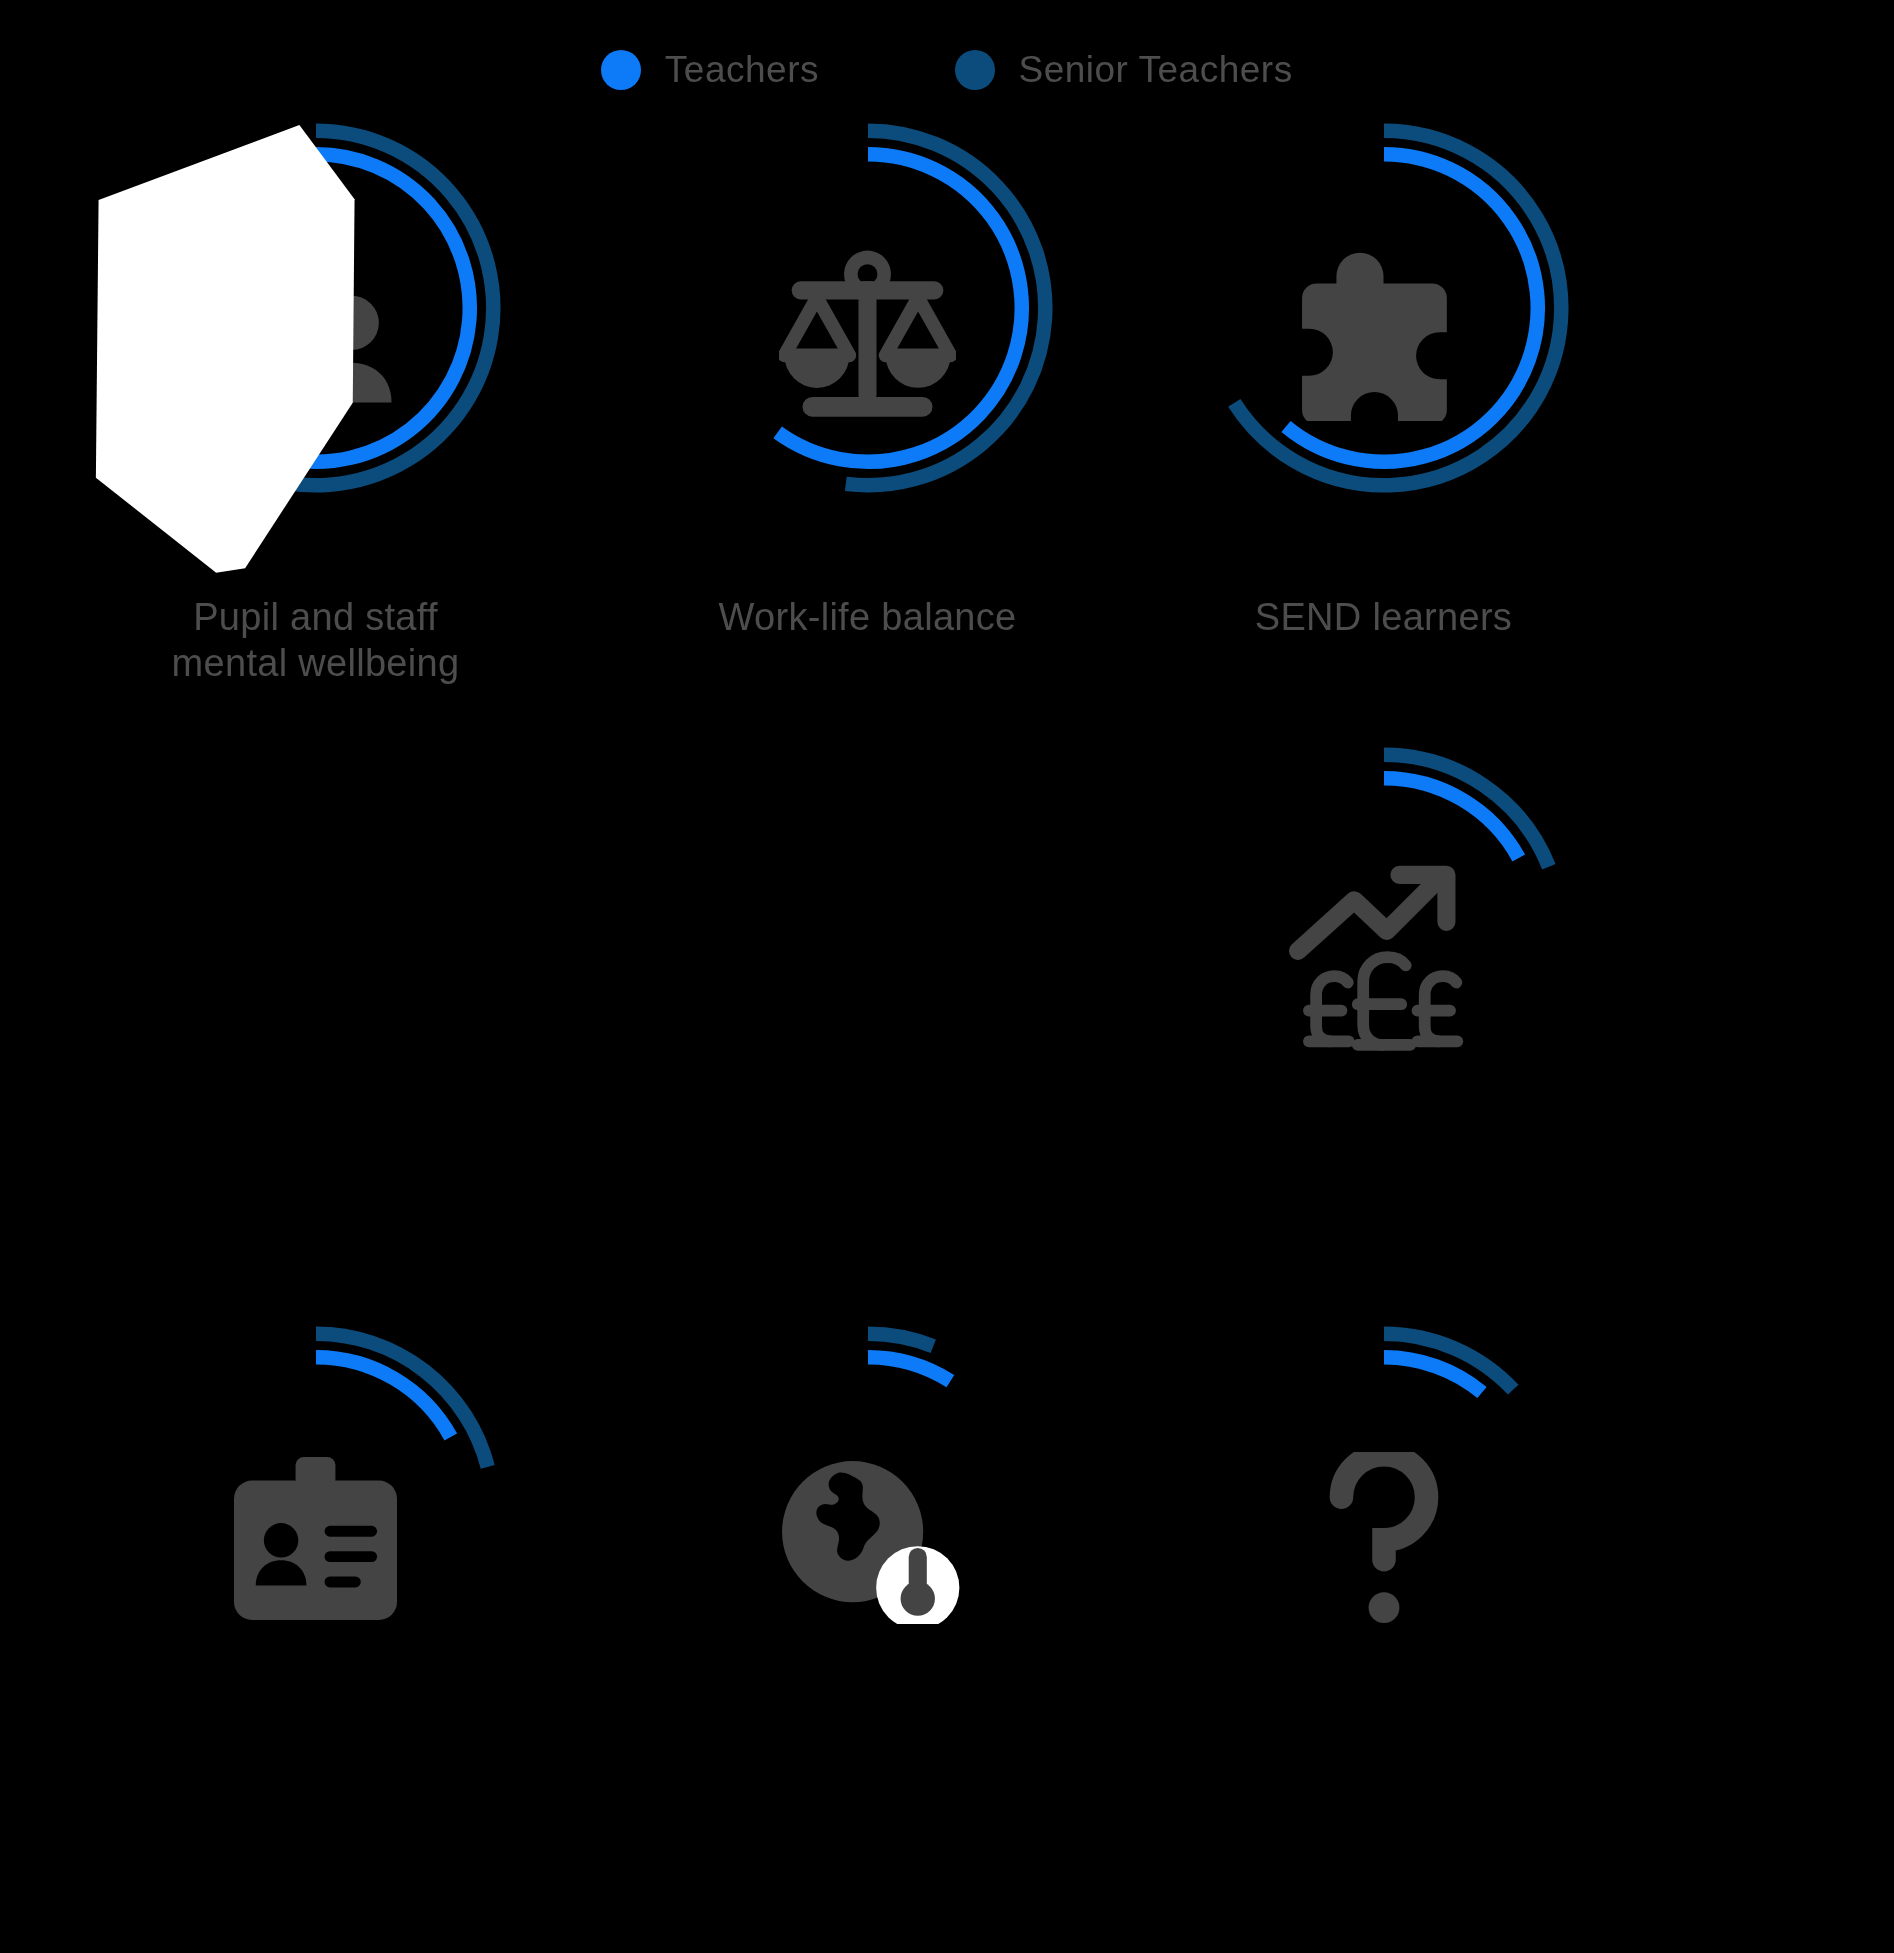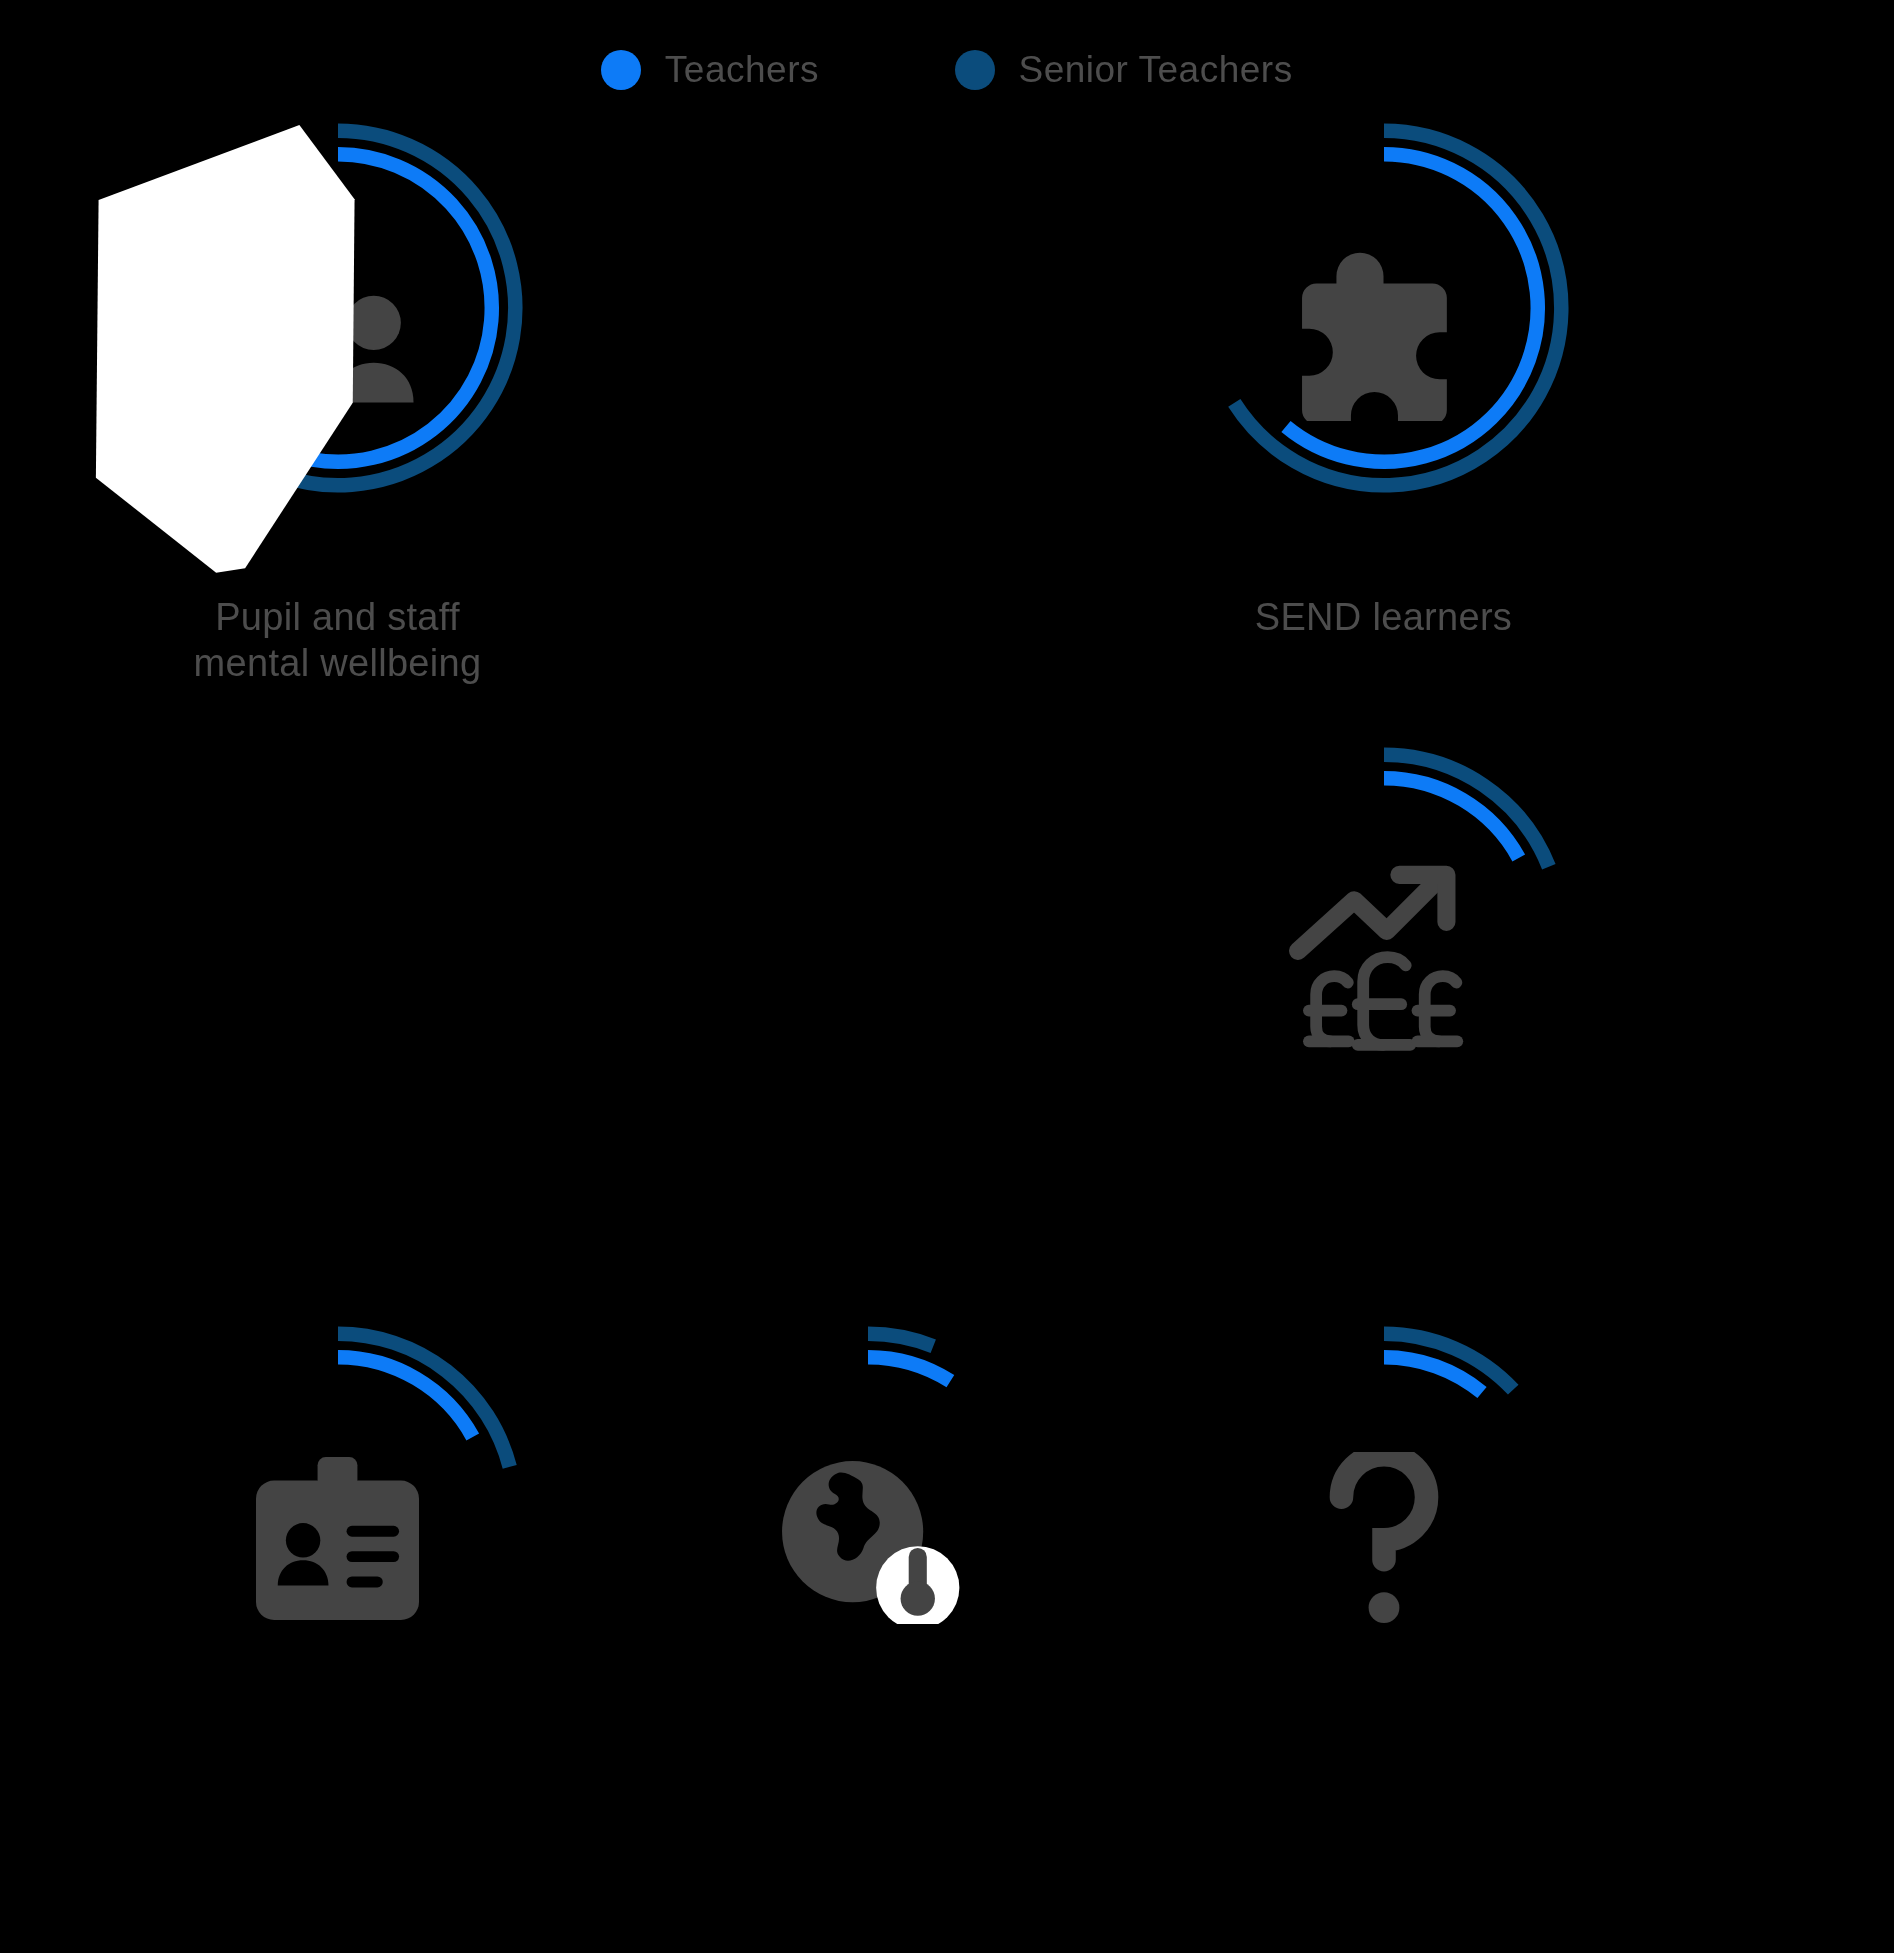--- a/index.html
+++ b/index.html
@@ -22,21 +22,21 @@
   .icon-holder{position:absolute;left:0;top:0;width:631px;height:452px;
                display:flex;align-items:center;justify-content:center;
                pointer-events:none;}
   .icon-holder svg{display:block;}
   .cell-label{width:631px;text-align:center;color:#4d4d4d;
               font-size:38px;line-height:1.22;letter-spacing:0.3px;
               white-space:pre-line;}
 
   
   .r0{top:0px;}   .r1{top:624px;} .r2{top:1203px;}
-  .c0{left:8px;padding-left:14px;}  .c1{left:552px;} .c2{left:1068px;}
+  .c0{left:0px;}  .c1{left:552px;} .c2{left:1068px;}
 
   
   .lab-r0{margin-top:33px;}
   .lab-r1{margin-top:42px;}
 
   
   #occluder{position:absolute;left:0;top:0;width:1894px;height:1954px;
             pointer-events:none;}
 </style>
 </head>
@@ -64,20 +64,42 @@
           <svg width="181" height="145" viewBox="0 0 200 160">
       <ellipse cx="62" cy="38" rx="37" ry="38" fill="#444444"></ellipse>
       <path d="M8 150c0-36 24-56 54-56 30 0 54 20 54 56z" fill="#444444"></path>
       <ellipse cx="140" cy="66" rx="30" ry="30" fill="#444444"></ellipse>
       <path d="M96 154c0-28 20-44 44-44s44 16 44 44z" fill="#444444"></path>
     </svg>
         </div>
       </div>
       <div class="cell-label lab-r0">Pupil and staff
 mental wellbeing</div>
+    </div>
+    <div class="cell r0 c1">
+      <div class="gauge-wrap">
+        <svg class="gauge-svg" width="398" height="398" viewBox="0 0 440 440">
+          <path d="M 220 24 A 196 196 0 1 1 195.4346862213963 414.45448145763766" fill="none" stroke="#0b4c7c" stroke-width="16"></path>
+          <path d="M 220 50 A 170 170 0 1 1 120.07650711027958 357.5328890437411" fill="none" stroke="#0d7bf7" stroke-width="16"></path>
+        </svg>
+        <div class="icon-holder">
+          <svg width="177" height="177" viewBox="0 0 196 196">
+      <circle cx="98" cy="30" r="26" fill="#444444"></circle>
+      <circle cx="98" cy="30" r="11" fill="#000"></circle>
+      <rect x="88" y="38" width="20" height="132" rx="6" fill="#444444"></rect>
+      <rect x="14" y="38" width="168" height="20" rx="10" fill="#444444"></rect>
+      <rect x="26" y="166" width="144" height="22" rx="11" fill="#444444"></rect>
+      <path d="M42 56 6 120h72z" fill="none" stroke="#444444" stroke-width="15" stroke-linejoin="round"></path>
+      <path d="M6 120a36 36 0 0 0 72 0z" fill="#444444"></path>
+      <path d="M154 56l-36 64h72z" fill="none" stroke="#444444" stroke-width="15" stroke-linejoin="round"></path>
+      <path d="M118 120a36 36 0 0 0 72 0z" fill="#444444"></path>
+    </svg>
+        </div>
+      </div>
+      <div class="cell-label lab-r0">Work-life balance</div>
     </div>
     <div class="cell r0 c2">
       <div class="gauge-wrap">
         <svg class="gauge-svg" width="398" height="398" viewBox="0 0 440 440">
           <path d="M 220 24 A 196 196 0 1 1 54.511726601605005 325.0220518158833" fill="none" stroke="#0b4c7c" stroke-width="16"></path>
           <path d="M 220 50 A 170 170 0 1 1 111.6379217427228 350.98725127188425" fill="none" stroke="#0d7bf7" stroke-width="16"></path>
         </svg>
         <div class="icon-holder">
           <svg width="181" height="172" viewBox="0 0 200 190">
       <path fill="#444444" d="M74 4a26 26 0 0 1 26 26v8h54a16 16 0 0 1 16 16v38h-8a26 26 0 0 0 0 52h8v34a16 16 0 0 1-16 16h-38v-10a26 26 0 0 0-52 0v10H26a16 16 0 0 1-16-16v-38h8a26 26 0 0 0 0-52h-8V54a16 16 0 0 1 16-16h22v-8A26 26 0 0 1 74 4z"></path>

